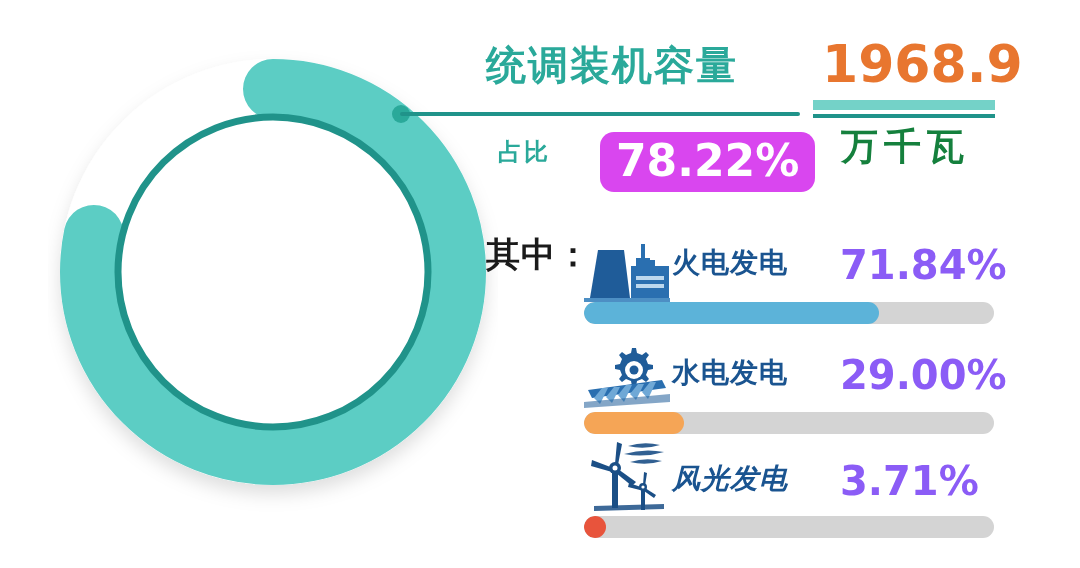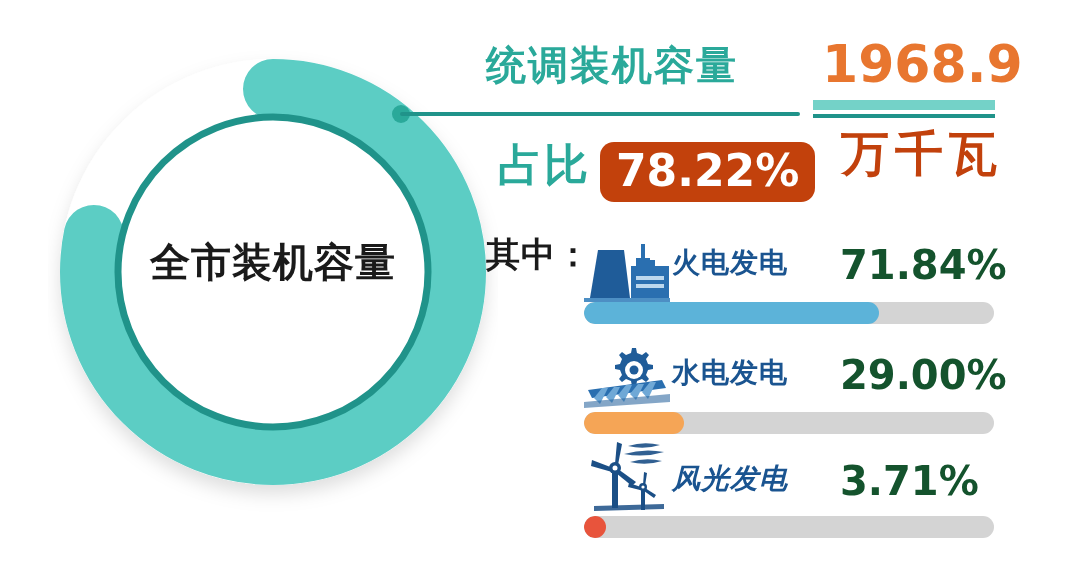--- a/index.html
+++ b/index.html
@@ -126,47 +126,47 @@
     position: absolute;
     left: 8px;
     top: 128px;
     width: 600px;
     height: 70px;
   }
   .share-label {
     position: absolute;
     left: 24px;
     top: 8px;
-    font-size: 44px;
+    font-size: 24px;
     font-weight: bold;
     color: #2aa99a;
     letter-spacing: 2px;
     text-align: center;
   }
   .share-badge {
     position: absolute;
     left: 126px;
-    top: 14px;
+    top: 4px;
     padding: 6px 16px 8px 16px;
-    background: #c2410c;
+    background: #d946ef;
     border-radius: 14px;
     font-size: 44px;
     font-weight: bold;
     color: #ffffff;
     letter-spacing: 0px;
     line-height: 1.05;
   }
   .unit-label {
     position: absolute;
     left: 375px;
     top: 122px;
     font-family: "DejaVu Serif", "Liberation Serif", serif;
-    font-size: 48px;
-    font-weight: bold;
-    color: #c2410c;
+    font-size: 37px;
+    font-weight: bold;
+    color: #15803d;
     letter-spacing: 6px;
   }
 
   
   .among-label {
     position: absolute;
     left: 20px;
     top: 232px;
     font-size: 34px;
     font-weight: bold;
@@ -213,21 +213,21 @@
     white-space: nowrap;
   }
   .row-1 .row-label { top: 14px; }
   .row-2 .row-label { top: 20px; font-style: italic; }
 
   .row-pct {
     position: absolute;
     top: 6px;
     font-size: 40px;
     font-weight: bold;
-    color: #14532d;
+    color: #8b5cf6;
     letter-spacing: 0px;
     white-space: nowrap;
   }
   .row-0 .row-pct { left: 256px; }
   .row-1 .row-pct { left: 256px; top: 12px; }
   .row-2 .row-pct { left: 256px; top: 18px; }
 
   .bar-track {
     position: absolute;
     left: 0px;
@@ -261,21 +261,20 @@
           <feDropShadow dx="0" dy="9" stdDeviation="9" flood-color="#000000" flood-opacity="0.13"></feDropShadow>
         </filter>
       </defs>
 
       <circle cx="225" cy="250" r="183" fill="none" stroke="#ffffff" stroke-width="60" filter="url(#donutShadow)"></circle>
 
       <circle id="donut-arc" cx="225" cy="250" r="183" fill="none" stroke="#5ccdc4" stroke-width="60" stroke-linecap="round" transform="rotate(-90 225 250)" stroke-dasharray="899.3914811514846 1149.8229112138642"></circle>
 
       <circle cx="225" cy="250" r="155" fill="#ffffff" stroke="#20938a" stroke-width="7"></circle>
     </svg>
-    <div class="donut-center-label">全市装机容量</div>
   </div>
 
   <div class="right-panel">
 
     <div class="headline-row">
       <div class="headline-title">统调装机容量</div>
       <div class="headline-value">1968.9</div>
     </div>
 
     <div class="leader-dot"></div>

